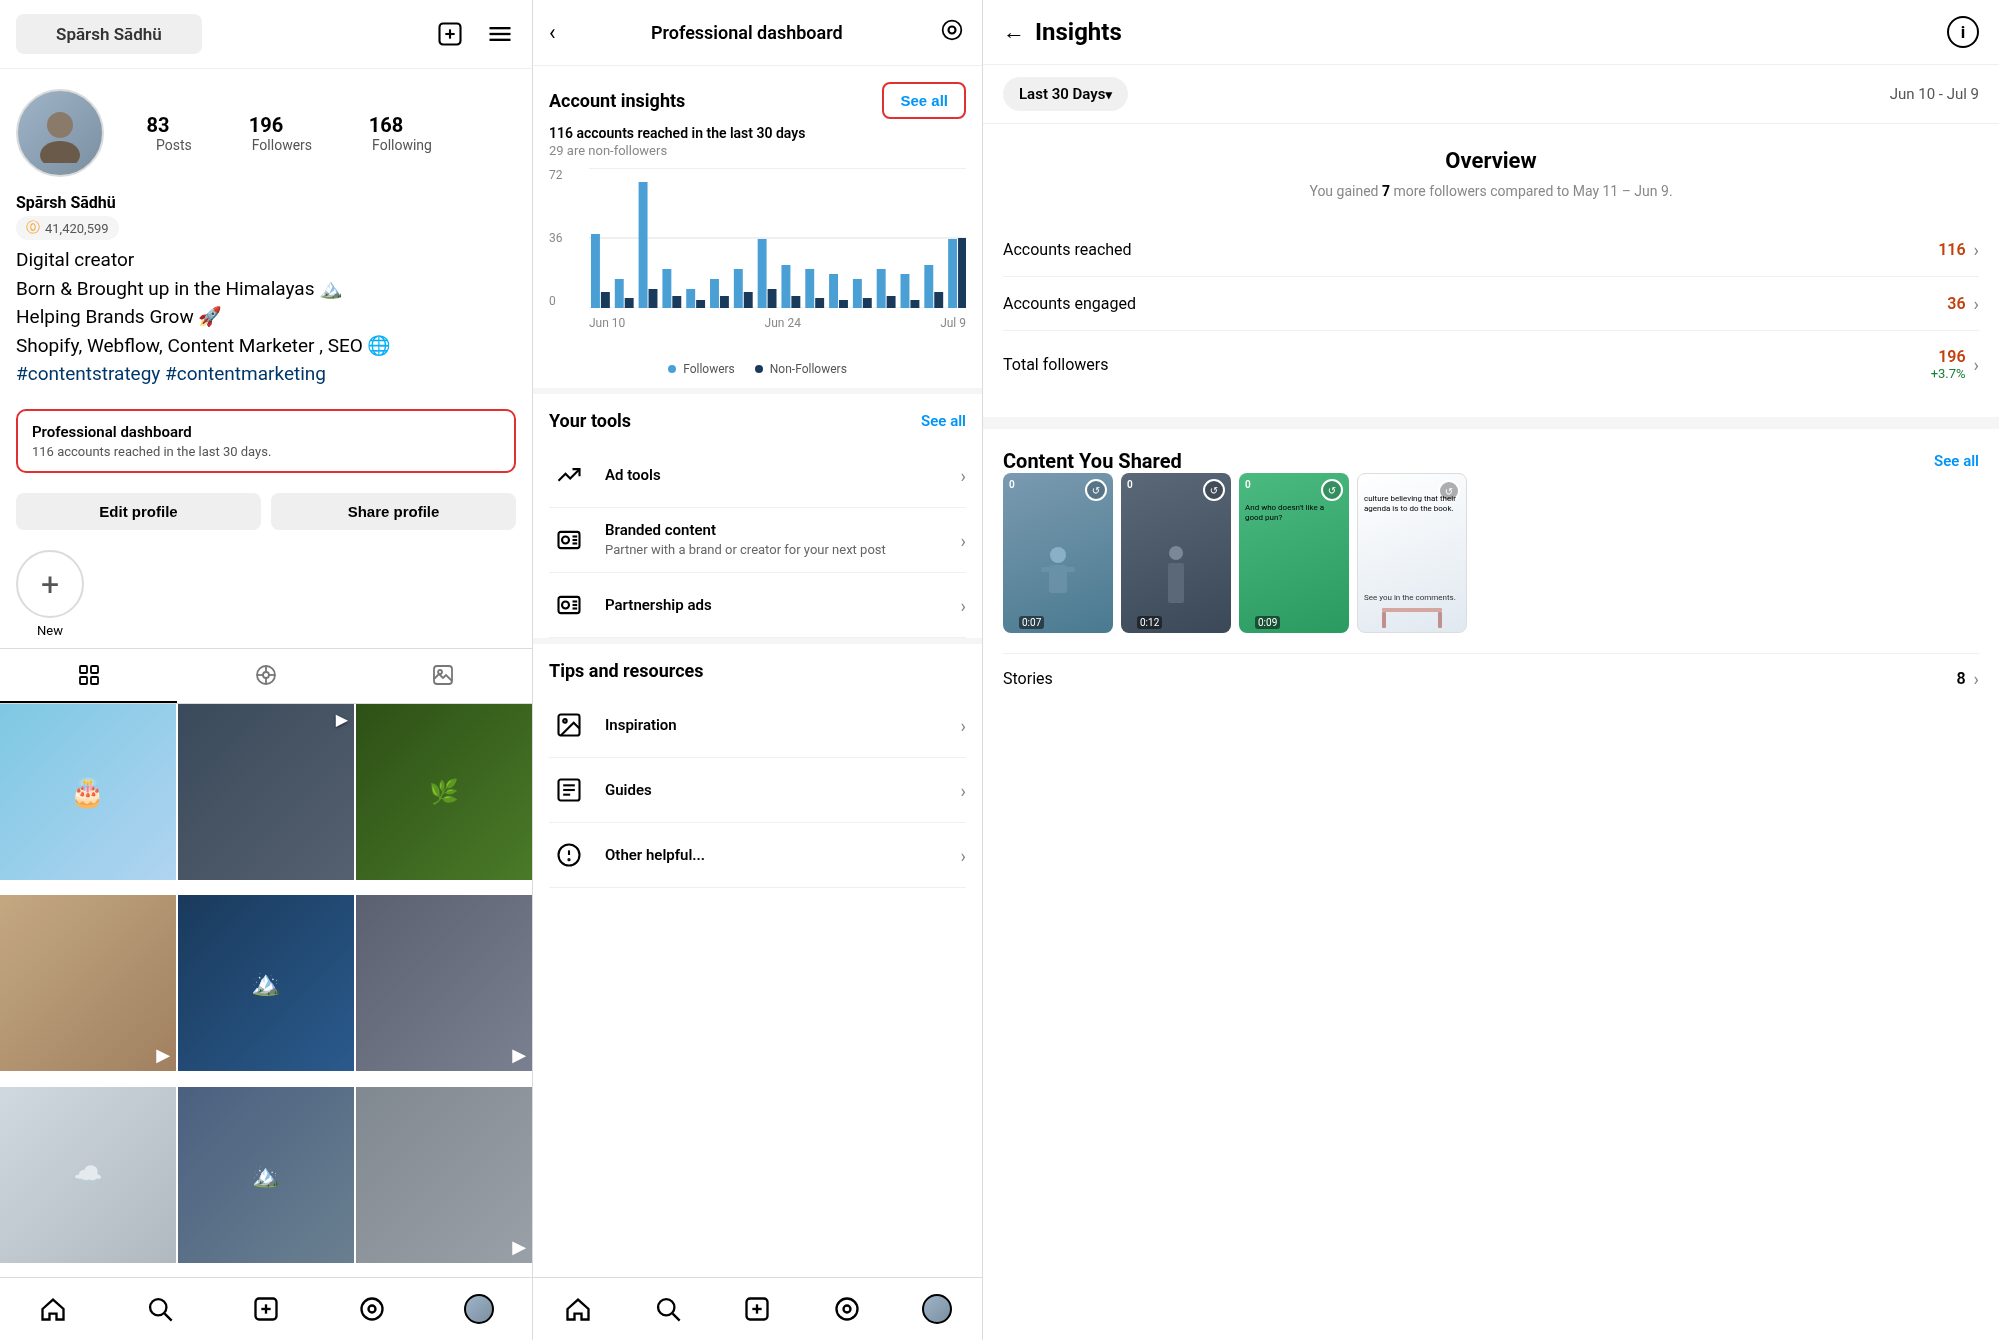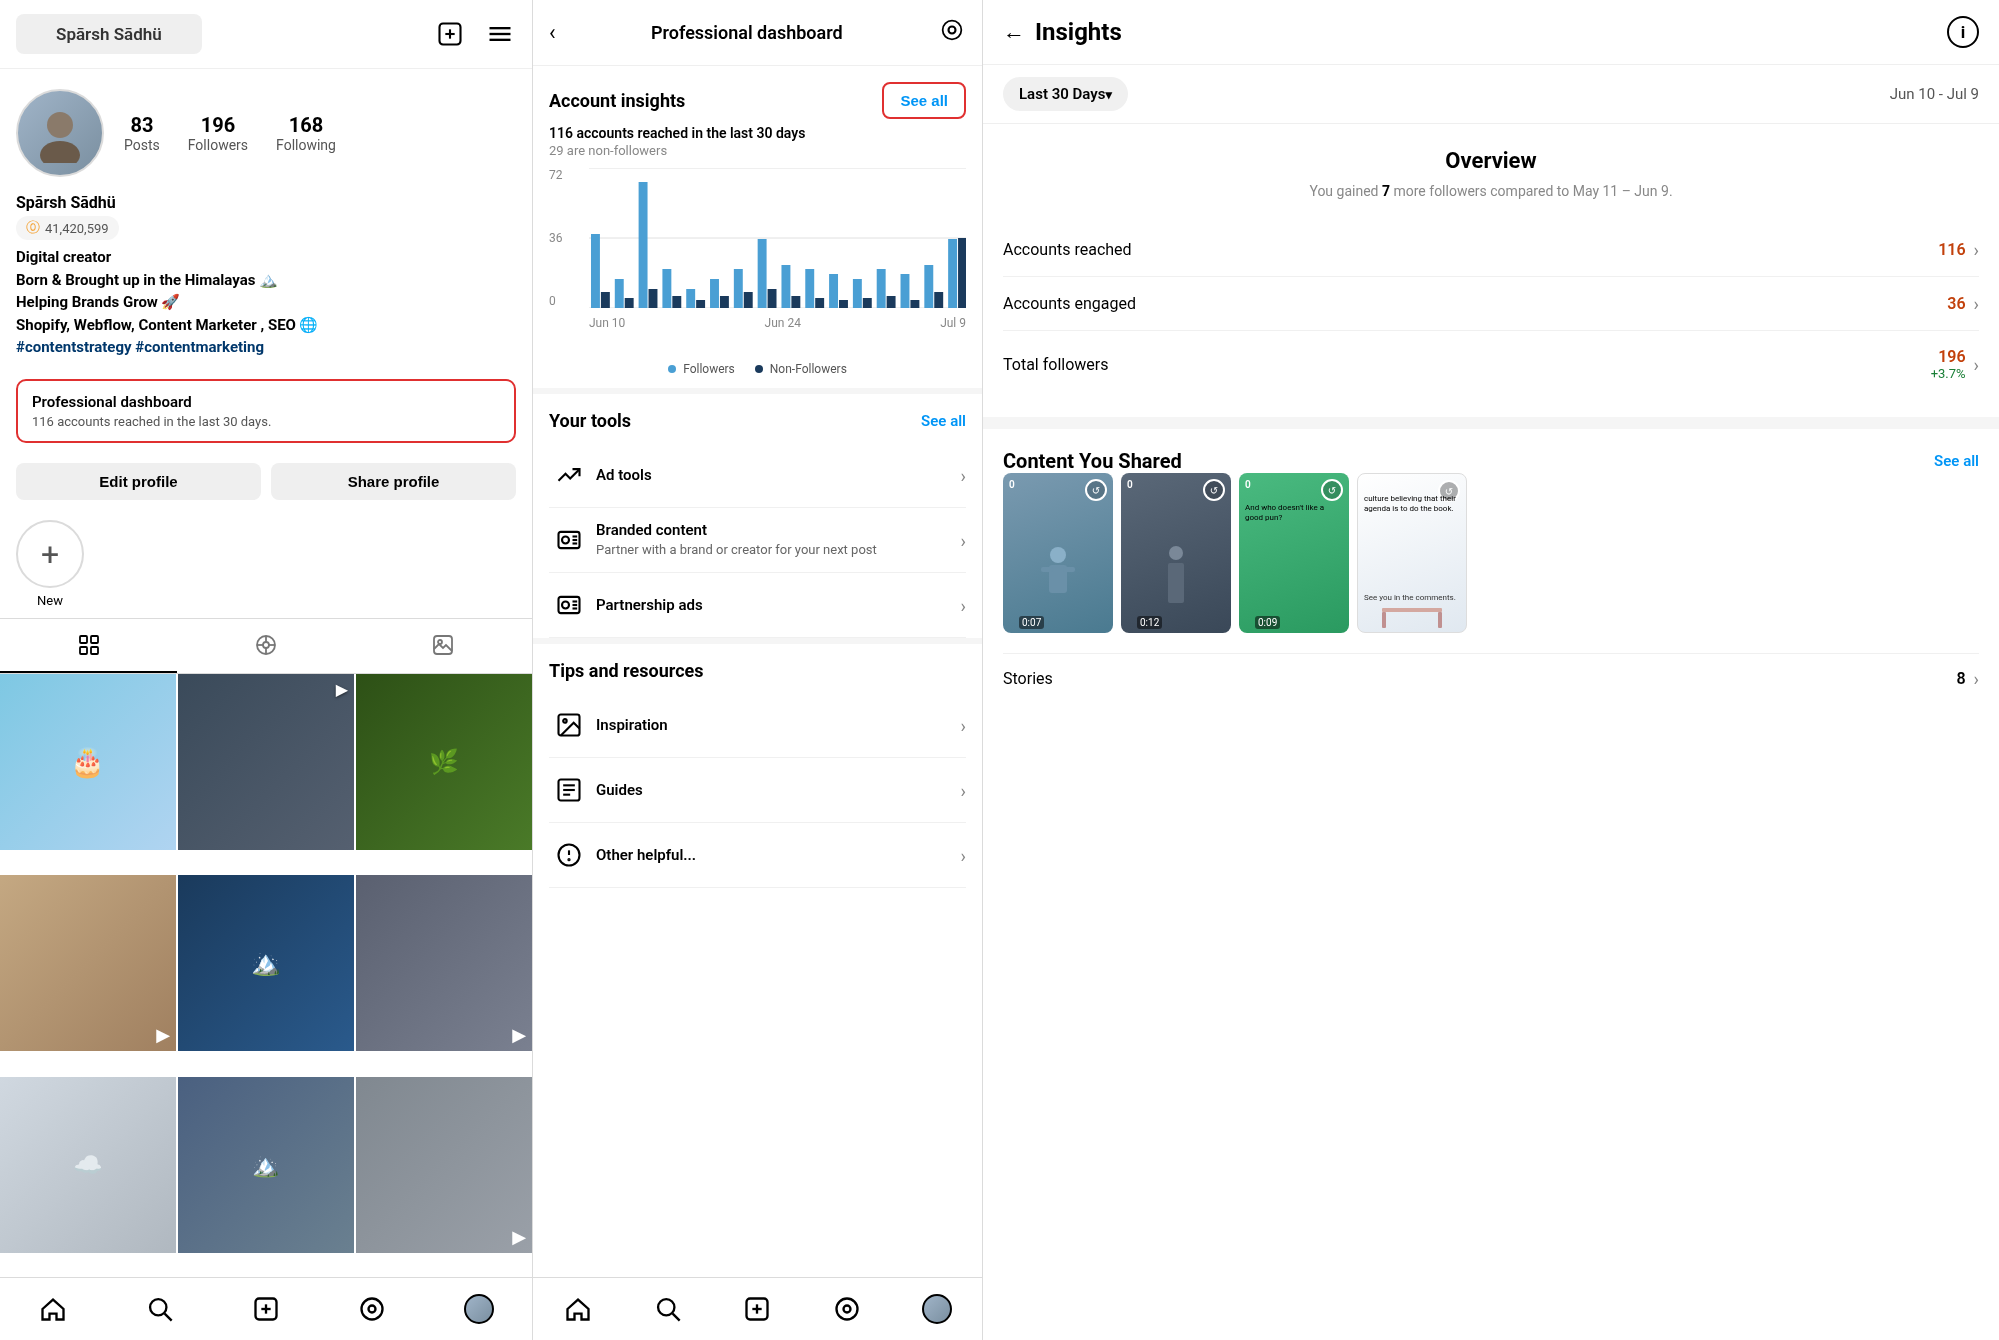--- a/index.html
+++ b/index.html
@@ -82,20 +82,21 @@
       align-items: center;
     }
     .stat-number {
       font-size: 20px;
       font-weight: 700;
       color: #000;
     }
     .stat-label {
       font-size: 14px;
       color: #555;
+      margin-left: 32px;
     }
 
     .profile-info {
       padding: 6px 16px 10px;
     }
     .profile-name {
       font-size: 16px;
       font-weight: 700;
       color: #000;
       margin-bottom: 4px;
@@ -106,24 +107,23 @@
       gap: 5px;
       background: #f5f5f5;
       border-radius: 12px;
       padding: 3px 10px;
       font-size: 13px;
       color: #555;
       margin-bottom: 6px;
     }
     .coin-icon { color: #f4a438; font-size: 14px; }
     .profile-bio {
-      font-size: 15px;
+      font-size: 19px;
       color: #000;
       line-height: 1.5;
-      font-weight: bold;
     }
     .hashtags { color: #00376b; }
 
     .professional-dashboard-box {
       margin: 10px 16px;
       border: 2px solid #e03030;
       border-radius: 10px;
       padding: 12px 14px;
       background: #fff;
     }
@@ -397,21 +397,21 @@
       font-weight: 600;
       cursor: pointer;
     }
 
     .tool-item {
       display: flex;
       align-items: center;
       padding: 12px 0;
       border-bottom: 1px solid #f0f0f0;
       cursor: pointer;
-      gap: 7px;
+      gap: 16px;
     }
     .tool-icon-box {
       width: 40px;
       height: 40px;
       display: flex;
       align-items: center;
       justify-content: center;
       flex-shrink: 0;
       font-size: 22px;
     }

